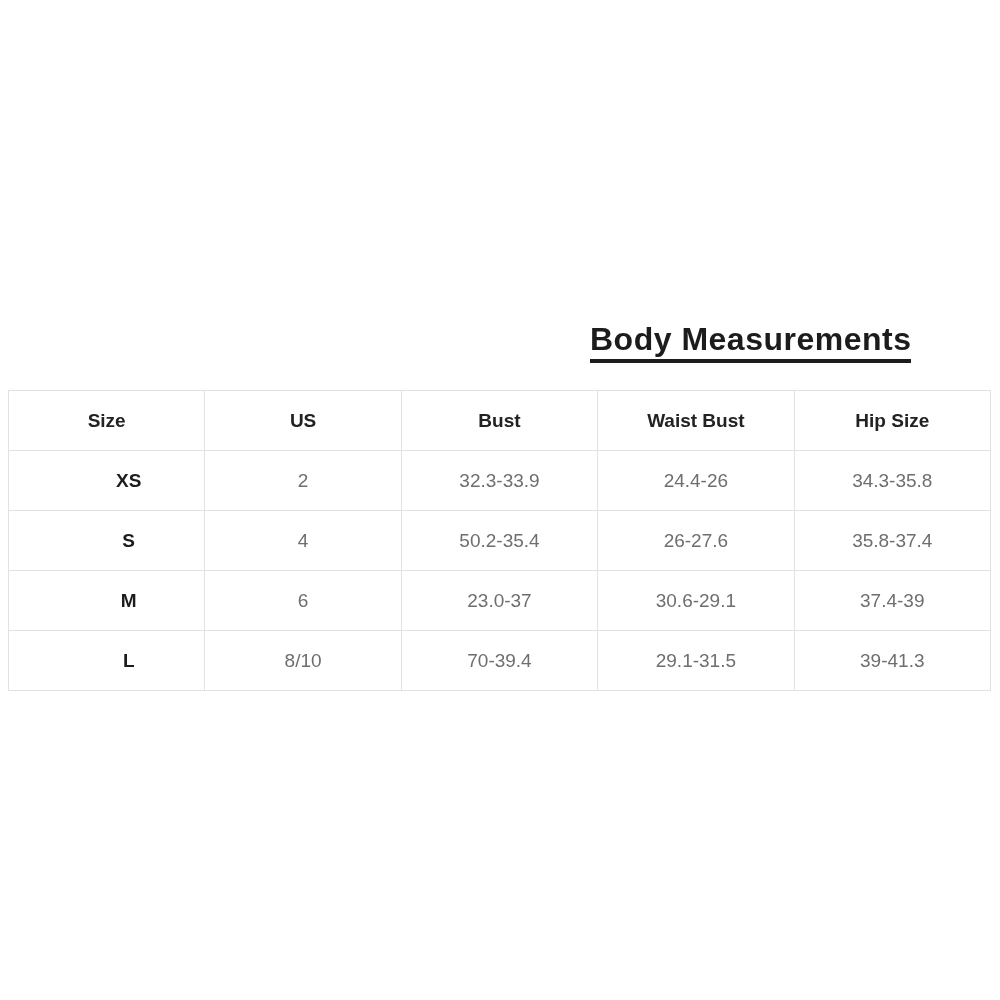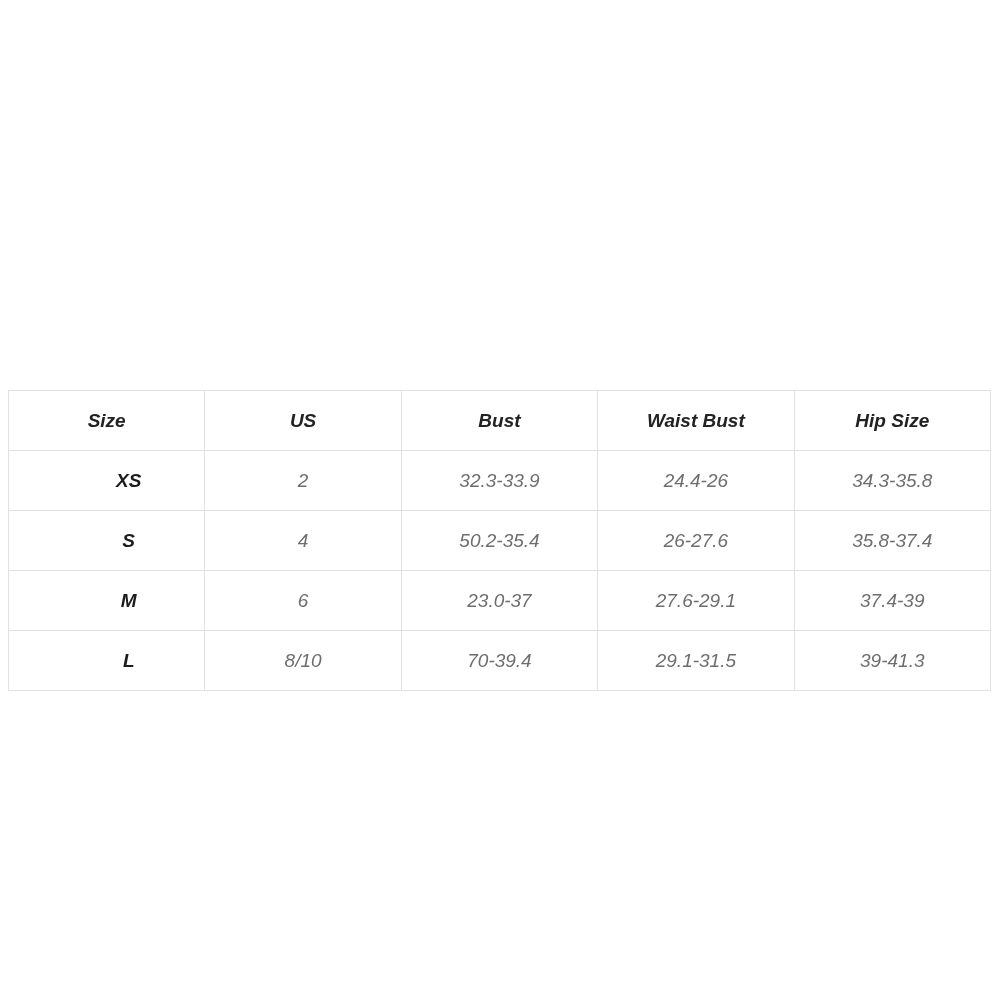--- a/index.html
+++ b/index.html
@@ -33,21 +33,20 @@
     white-space: nowrap;
   }
   .size-table {
     position: absolute;
     left: 8px;
     top: 390px;
     width: 983px;
     border-collapse: collapse;
     table-layout: fixed;
     background: #ffffff;
-    font-style: italic;
   }
   .size-table th,
   .size-table td {
     border: 1px solid #e2e2e2;
     height: 60px;
     text-align: center;
     vertical-align: middle;
     font-size: 19px;
     background: #ffffff;
   }
@@ -63,20 +62,23 @@
     font-weight: bold;
     color: #1c1c1c;
     padding-left: 44px;
   }
 </style>
 </head>
 <body>
 
 <div class="page">
 
+  <div class="title-wrap">
+    <h1 class="page-title">Body Measurements</h1>
+  </div>
 
   <table class="size-table">
     <thead>
       <tr>
         <th>Size</th>
         <th>US</th>
         <th>Bust</th>
         <th>Waist Bust</th>
         <th>Hip Size</th>
       </tr>
@@ -93,21 +95,21 @@
         <td class="size-label">S</td>
         <td>4</td>
         <td>50.2-35.4</td>
         <td>26-27.6</td>
         <td>35.8-37.4</td>
       </tr>
       <tr>
         <td class="size-label">M</td>
         <td>6</td>
         <td>23.0-37</td>
-        <td>27.6-29.1</td>
+        <td>30.6-29.1</td>
         <td>37.4-39</td>
       </tr>
       <tr>
         <td class="size-label">L</td>
         <td>8/10</td>
         <td>70-39.4</td>
         <td>29.1-31.5</td>
         <td>39-41.3</td>
       </tr>
     </tbody>

